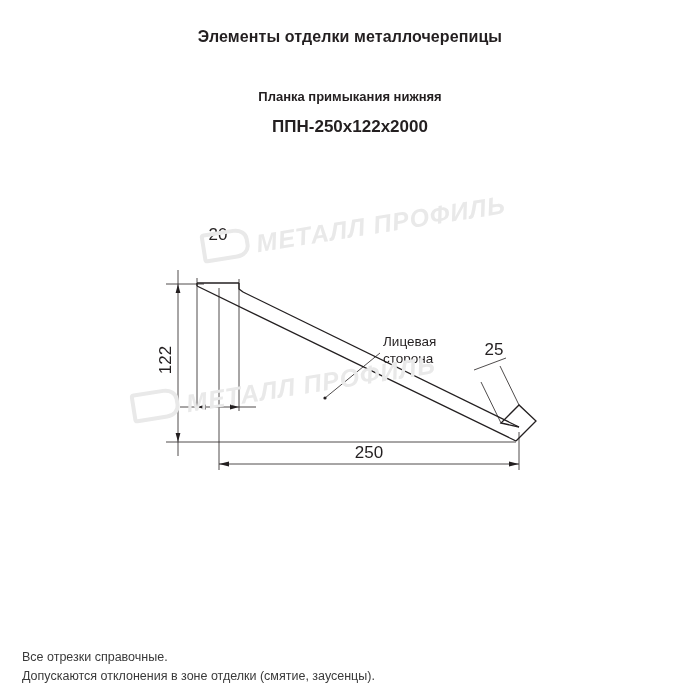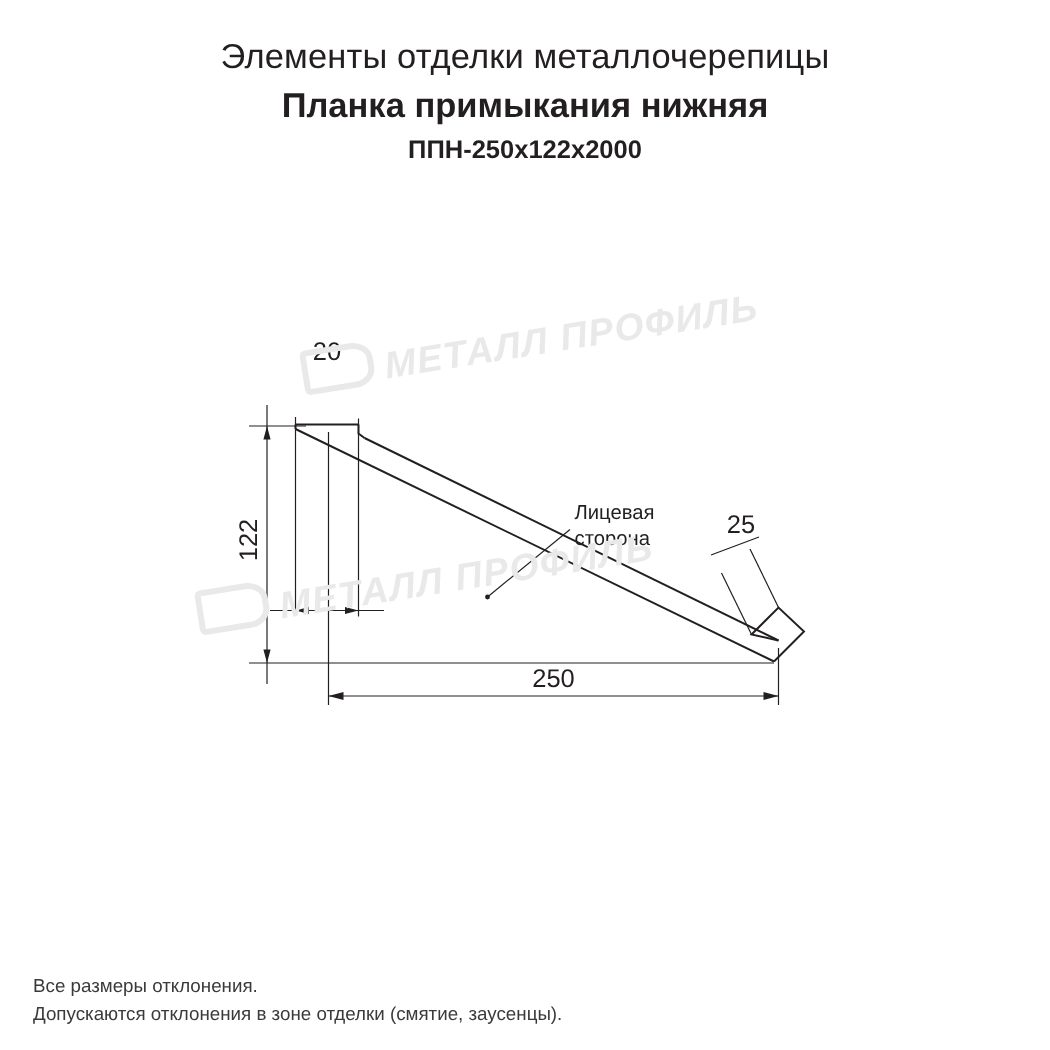--- a/index.html
+++ b/index.html
@@ -20,29 +20,29 @@
     inset: 0;
   }
   .title-block {
     position: absolute;
     top: 22px;
     left: 0;
     width: 700px;
     text-align: center;
   }
   .title-main {
-    font-size: 23px;
-    font-weight: normal;
+    font-size: 16px;
+    font-weight: bold;
     letter-spacing: 0.1px;
     line-height: 30px;
   }
   .title-sub {
-    font-size: 23px;
+    font-size: 13px;
     font-weight: bold;
-    margin-top: 5px;
+    margin-top: 32px;
     line-height: 26px;
   }
   .title-code {
     font-size: 17px;
     font-weight: bold;
     margin-top: 4px;
     line-height: 26px;
   }
   .drawing {
     position: absolute;
@@ -158,17 +158,17 @@
       <text x="171" y="190" font-size="17" text-anchor="middle" transform="rotate(-90 171 190)">122</text>
       <text x="369" y="288" font-size="17" text-anchor="middle">250</text>
       <text x="494" y="185" font-size="17" text-anchor="middle">25</text>
 
       <text x="383" y="176" font-size="13.5">Лицевая</text>
       <text x="383" y="193" font-size="13.5">сторона</text>
     </svg>
   </div>
 
   <div class="footer">
-    <div>Все размеры отклонения.</div>
+    <div>Все отрезки справочные.</div>
     <div>Допускаются отклонения в зоне отделки (смятие, заусенцы).</div>
   </div>
 
 </div>
 
 </body></html>

